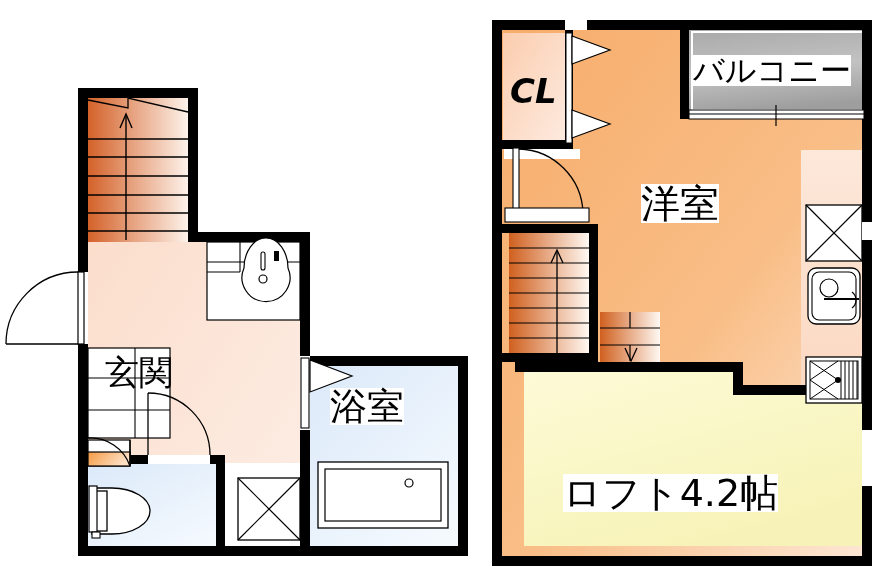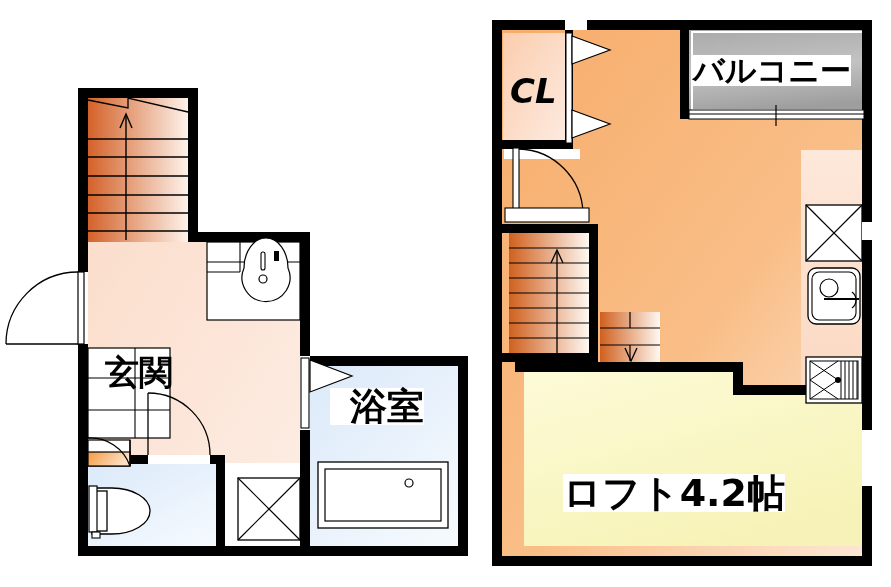--- a/index.html
+++ b/index.html
@@ -20,34 +20,34 @@
     background: #ffffff;
   }
   .floor {
     position: absolute;
     top: 0;
     left: 0;
   }
   .label {
     position: absolute;
     color: #000000;
-    font-weight: bold;
+    font-weight: normal;
     background: #ffffff;
     letter-spacing: 0px;
     white-space: nowrap;
     line-height: 1.0;
     font-family: "DejaVu Sans", "Liberation Sans", sans-serif;
   }
   .lbl-genkan {
     font-size: 34px;
     line-height: 0.95;
     text-align: right;
     margin-left: 8px;
   }
-  .lbl-yokushitsu { font-size: 37px; padding-left: 20px; }
+  .lbl-yokushitsu { font-size: 37px; }
   .lbl-cl { font-size: 34px; font-style: italic; font-weight: 700; }
   .lbl-balcony { font-size: 31px; }
   .lbl-youshitsu { font-size: 39px; text-align: center; }
   .lbl-loft { font-size: 38px; }
   svg { display: block; }
 </style>
 </head>
 <body>
 
 <div id="plan-root">
@@ -331,17 +331,18 @@
   </svg>
 
   <div class="label lbl-genkan" style="left:97px; top:356px; width:66px; background:transparent;">玄関</div>
 
   <div class="label lbl-yokushitsu" style="left:330px; top:388px;">浴室</div>
 
   <div class="label lbl-cl" style="left:510px; top:74px; background:transparent;">CL</div>
 
   <div class="label lbl-balcony" style="left:693px; top:55px;">バルコニー</div>
 
+  <div class="label lbl-youshitsu" style="left:641px; top:184px;">洋室</div>
 
 
   <div class="label lbl-loft" style="left:563px; top:474px;">ロフト4.2帖</div>
 
 </div>
 
 </body></html>

